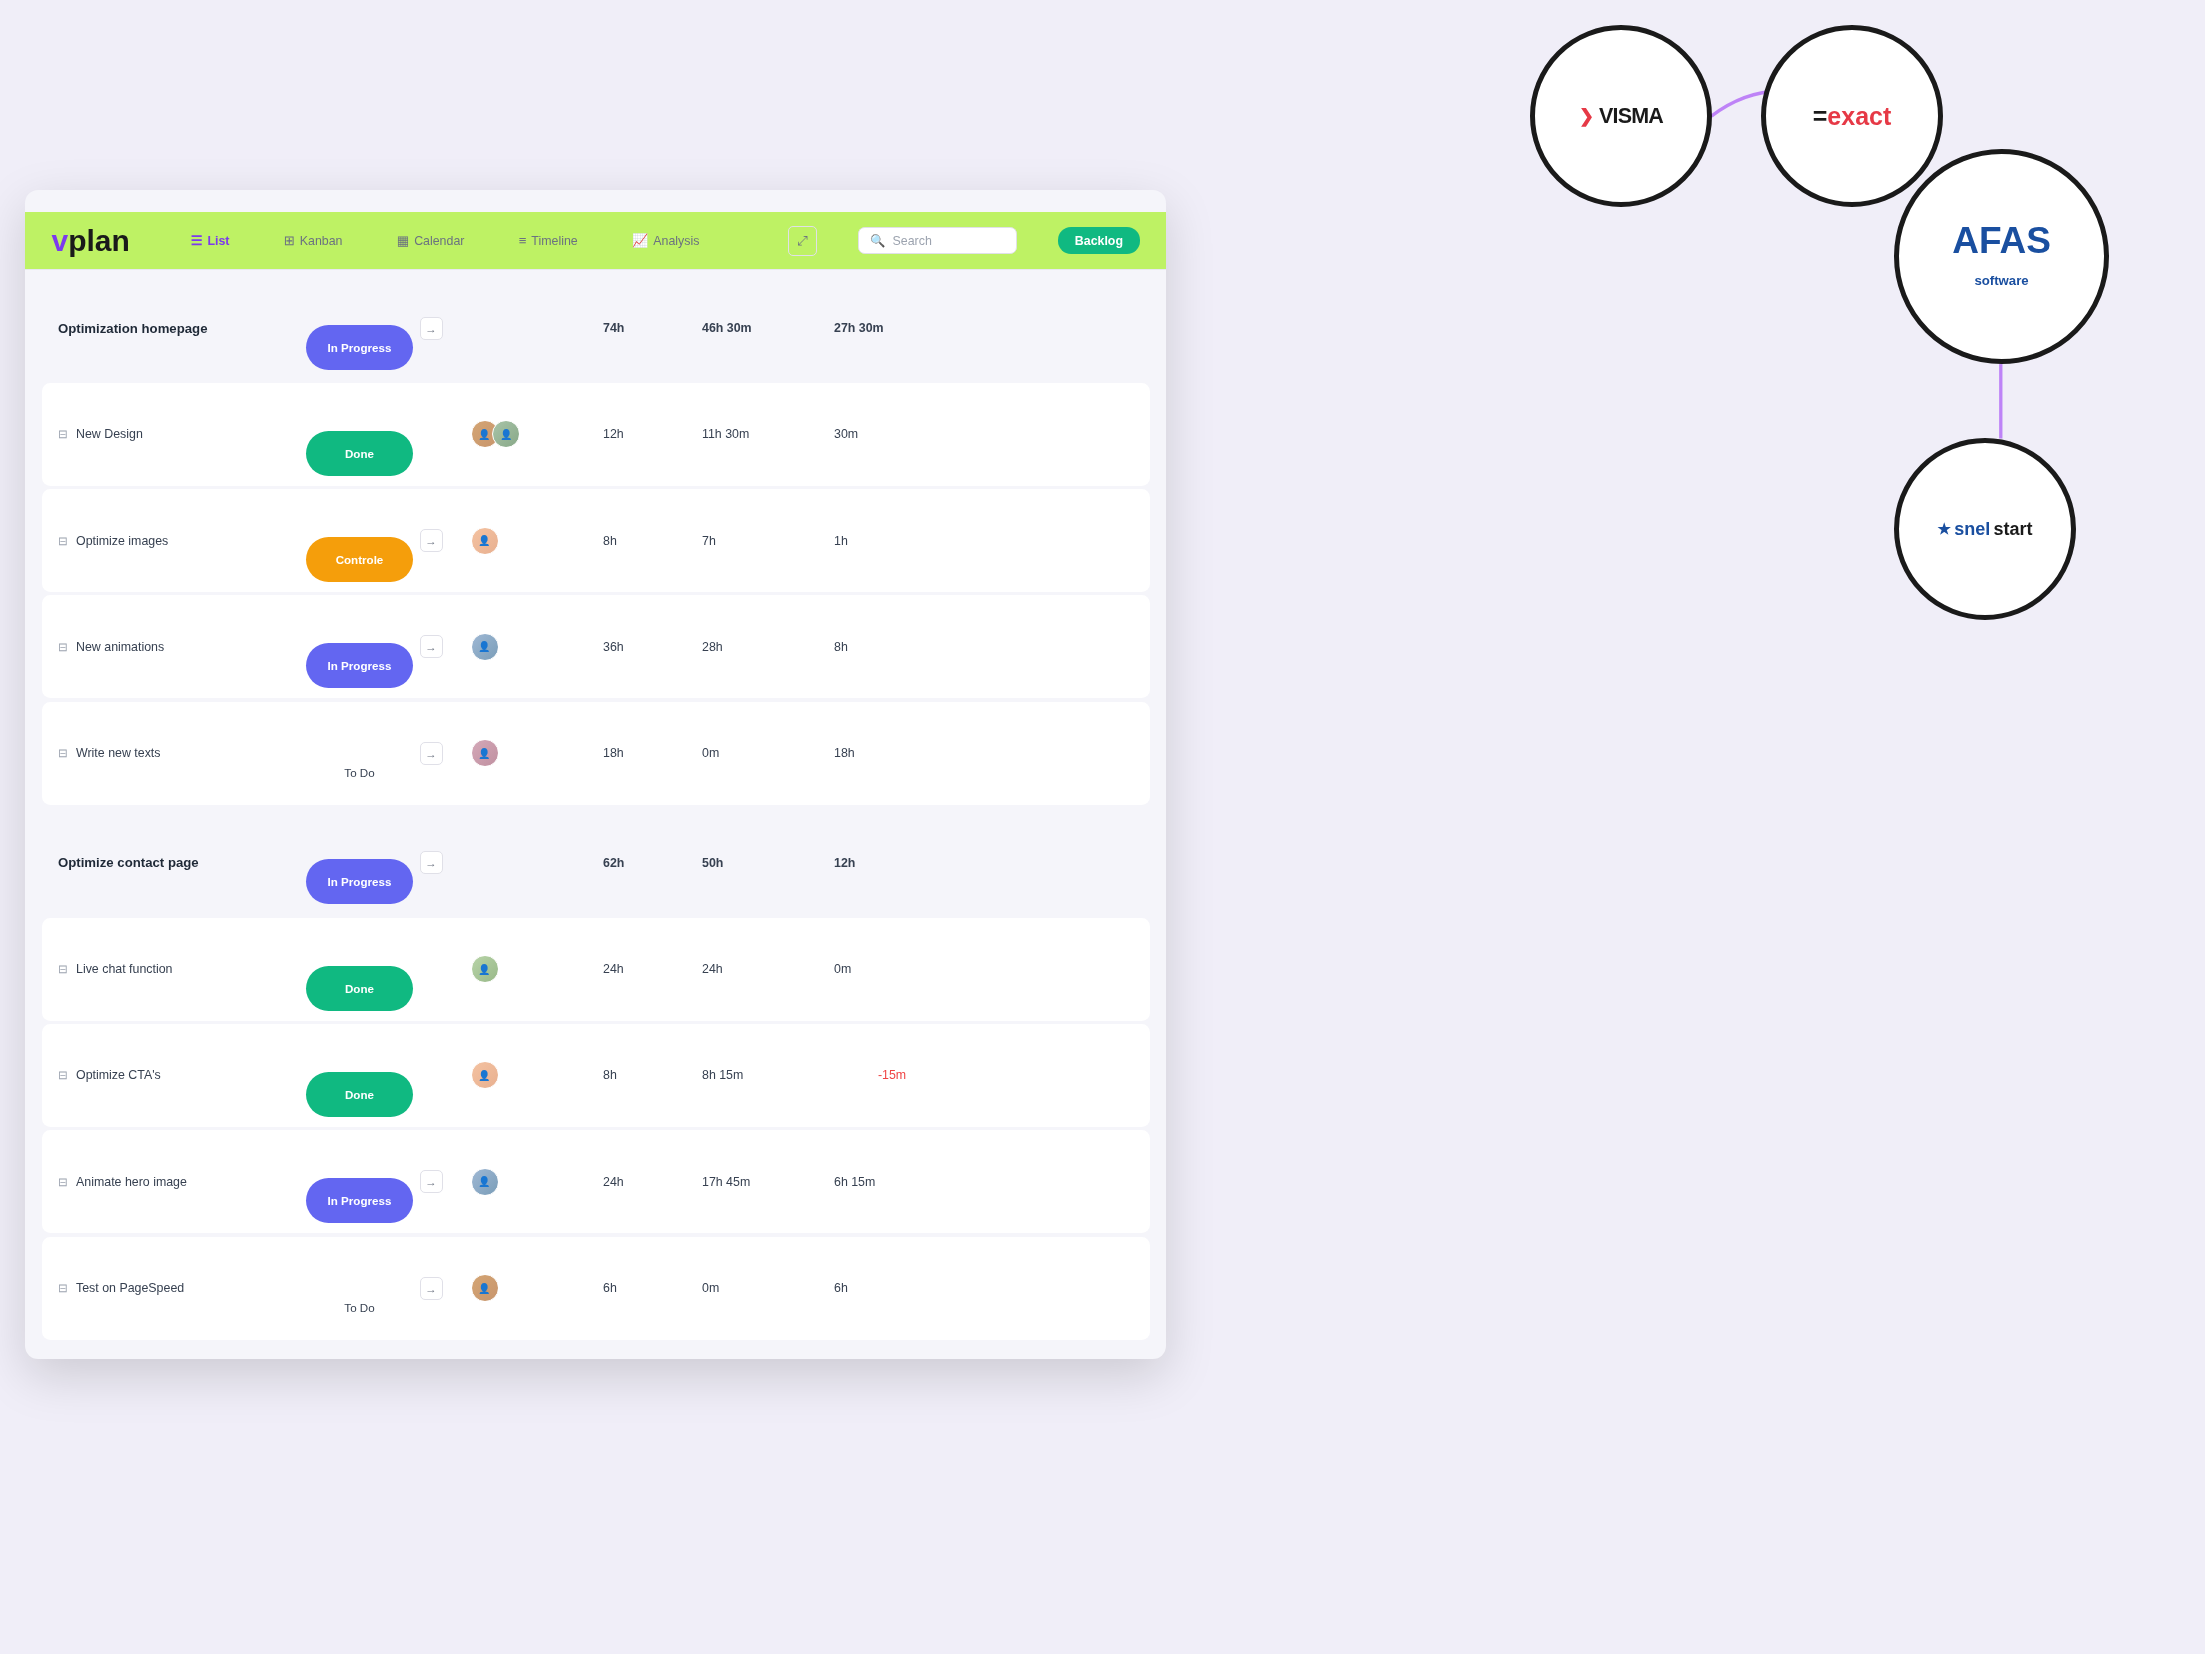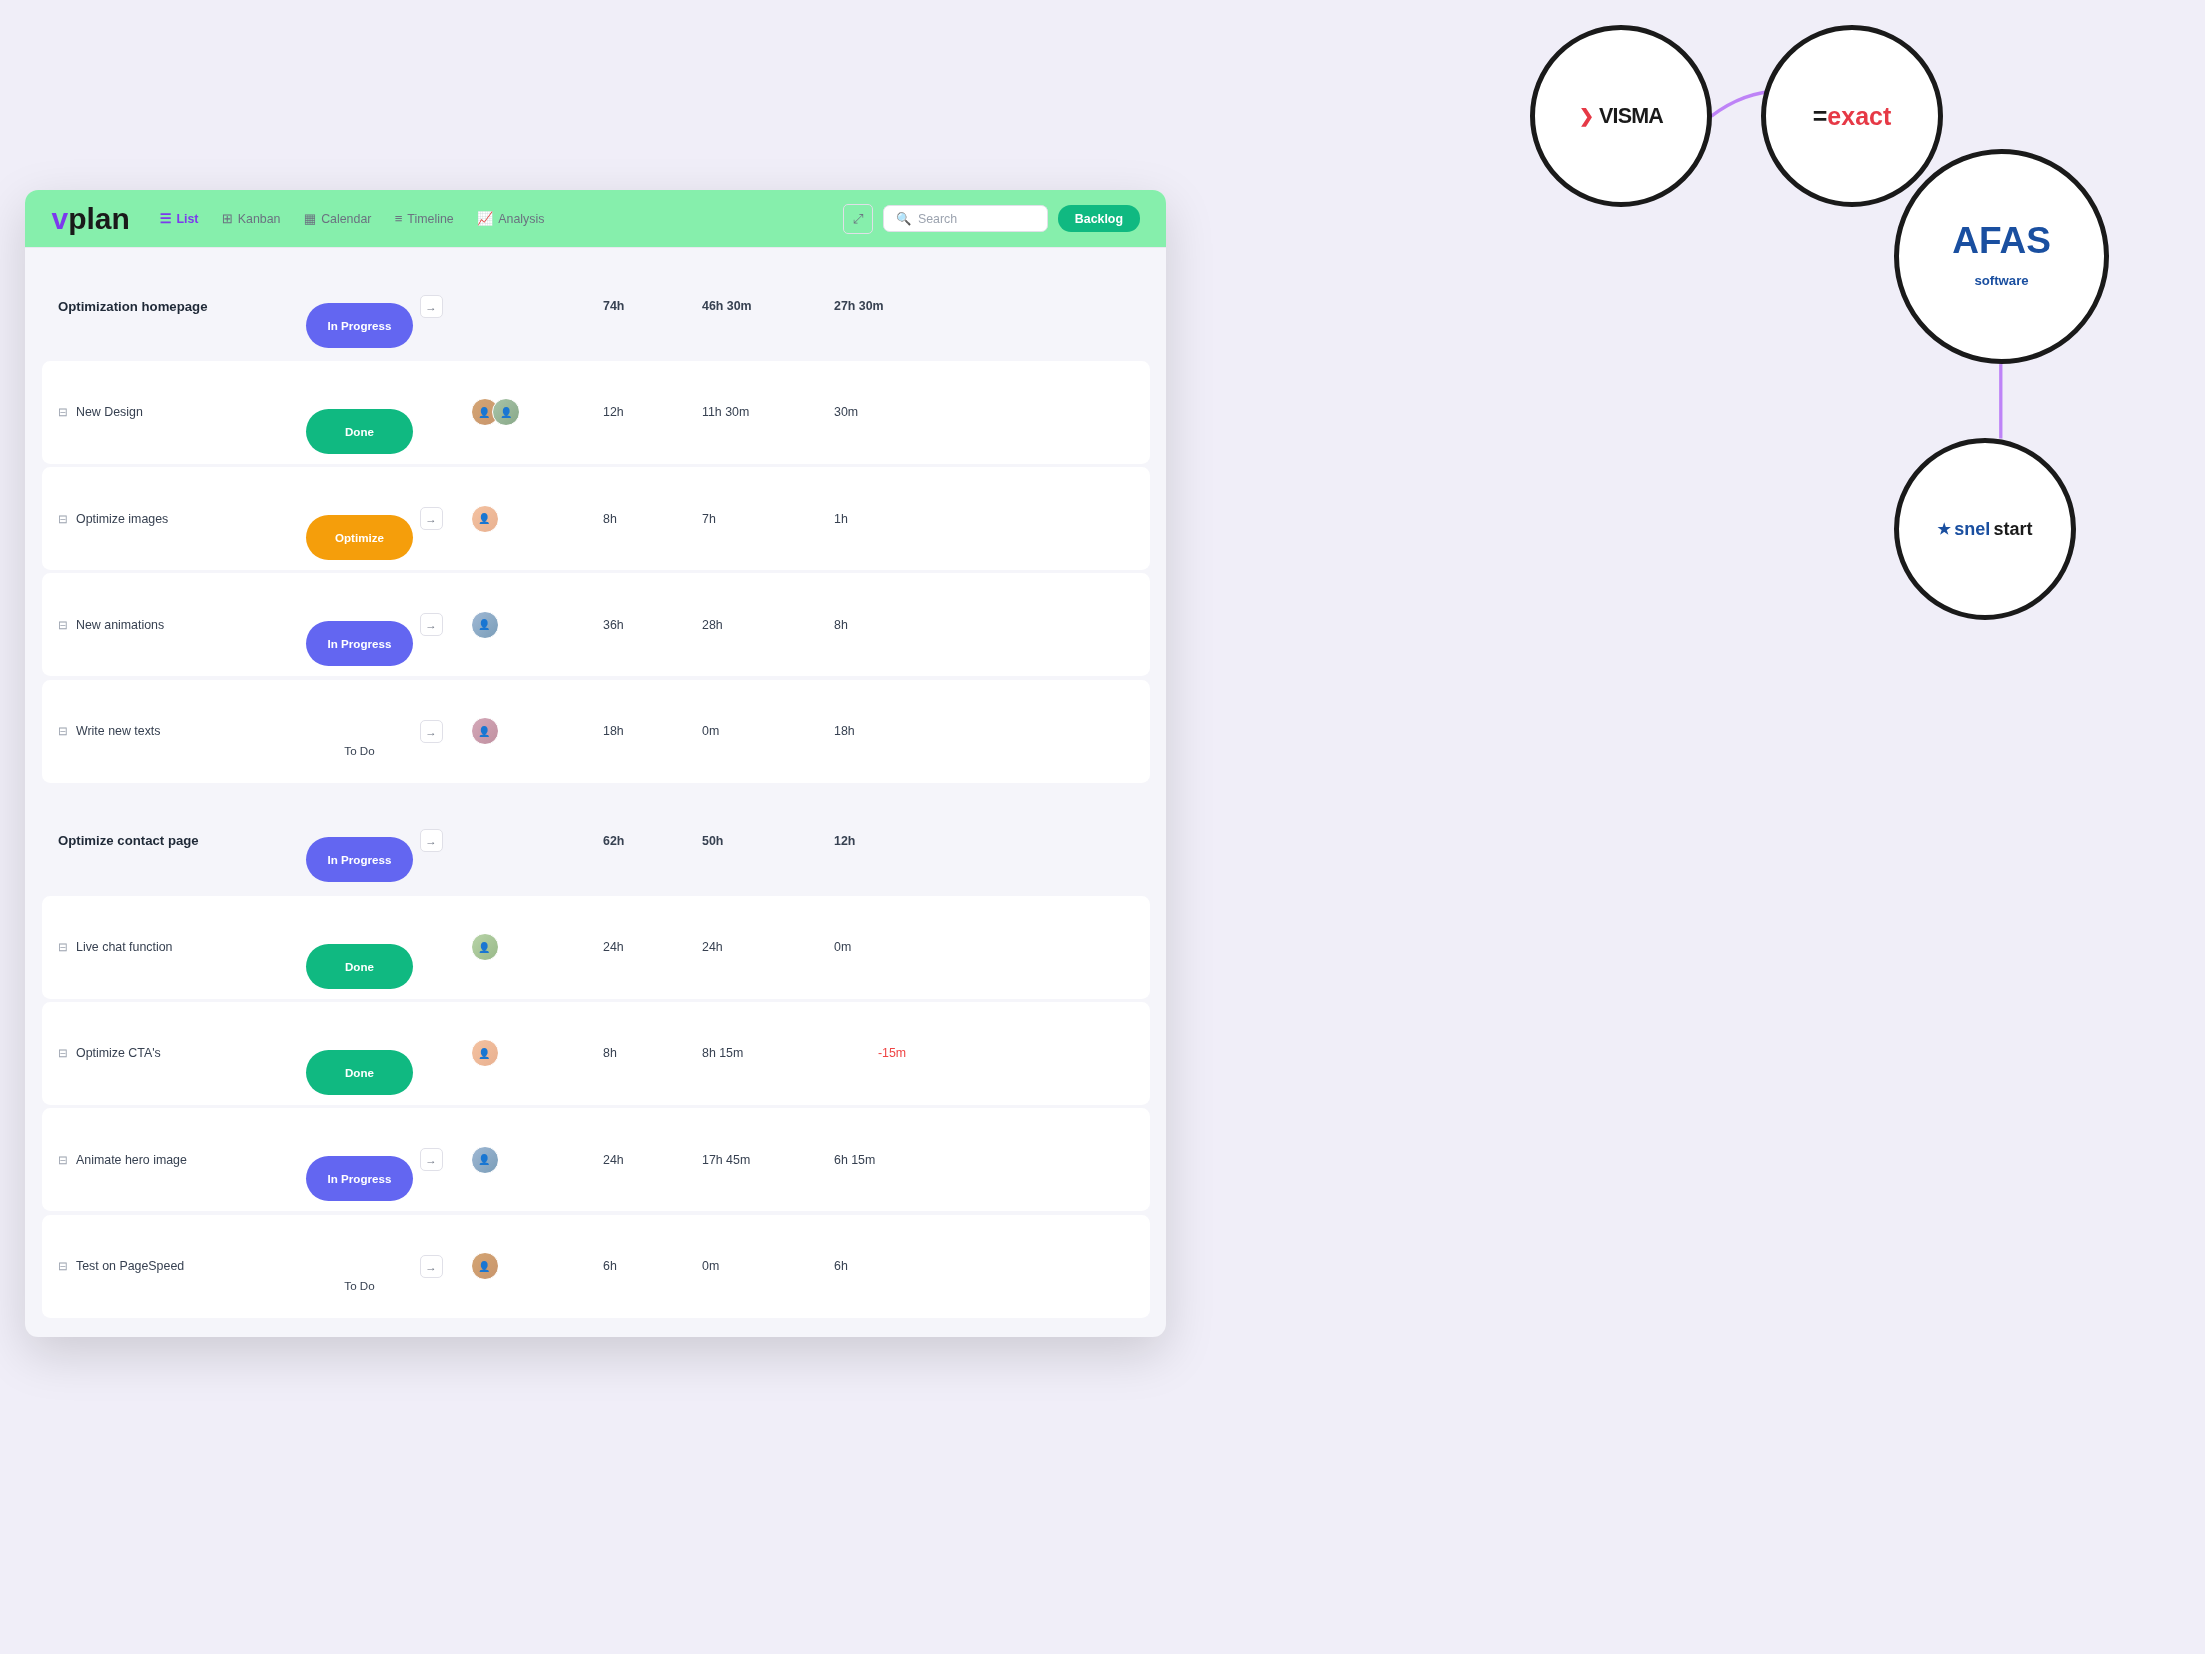--- a/index.html
+++ b/index.html
@@ -60,27 +60,28 @@
       width: 1141px;
       background: #f5f5fa;
       border-radius: 13.2px;
       box-shadow: 0 16.5px 50px rgba(0,0,0,0.15);
       overflow: hidden;
       z-index: 20;
     }
 
     
     .top-nav {
-      background: #86efac;
+      background: #bef264;
       padding: 0 26.5px;
       height: 58px;
       display: flex;
       align-items: center;
-      gap: 10px;
+      gap: 41px;
       border-bottom: 0.8px solid #e8e8f0;
+      margin-top: 22px;
     }
 
     .logo-text {
       color: #7c3aed;
       font-size: 26.5px;
       font-weight: 800;
       margin-right: 13.2px;
     }
 
     .nav-item {
@@ -396,21 +397,21 @@
       <div class="registered-cell">11h 30m</div>
       <div class="remaining-cell">30m</div>
     </div>
 
     <div class="task-row child-row">
       <div class="task-name">
         <span class="subtask-icon">⊟</span>
         <span>Optimize images</span>
       </div>
       <div class="status-cell">
-        <span class="status-badge status-controle">Optimize</span>
+        <span class="status-badge status-controle">Controle</span>
         <div class="arrow-btn">→</div>
       </div>
       <div class="resources-cell">
         <div class="avatar avatar-img-3">👤</div>
       </div>
       <div class="estimate-cell">8h</div>
       <div class="registered-cell">7h</div>
       <div class="remaining-cell">1h</div>
     </div>
 

